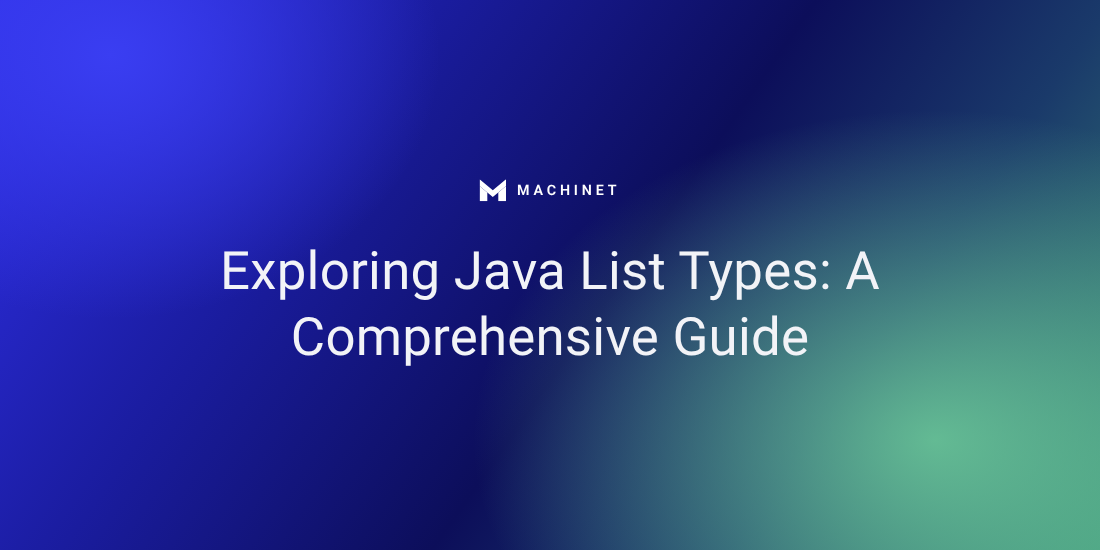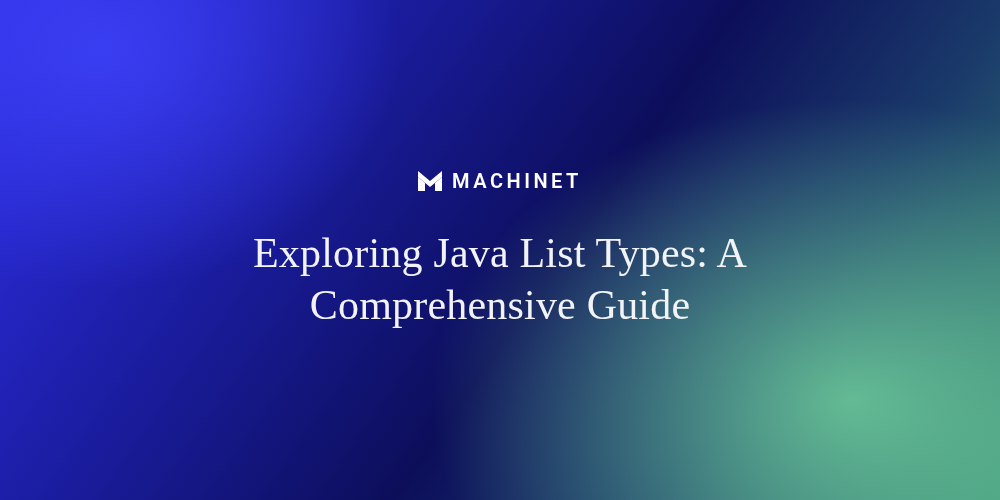--- a/index.html
+++ b/index.html
@@ -17,34 +17,33 @@
       color: #ffffff;
     }
     .brand {
       display: flex;
       align-items: center;
       gap: 10px;
       margin-bottom: 34px;
     }
     .brand svg { display: block; }
     .brand-text {
-      font-size: 20px;
+      font-size: 13px;
       font-weight: 600;
       letter-spacing: 3.5px;
       color: #ffffff;
     }
     .title {
-      font-size: 42px;
+      font-size: 48px;
       font-weight: 400;
       line-height: 1.25;
       text-align: center;
       color: #f2f3f7;
       max-width: 760px;
       letter-spacing: 0.2px;
-      font-family: Liberation Serif, serif;
     }
   </style>
 </head>
 <body>
 
 <div class="brand">
   <span>
     <svg width="24" height="20" viewBox="0 0 24 20">
       <path d="M 0 20 L 0 6 L 7 12 L 7 20 Z" fill="#ffffff"></path>
       <path d="M 0 6 L 12 16 L 24 6 L 24 0 L 12 10 L 0 0 Z" fill="#ffffff"></path>

